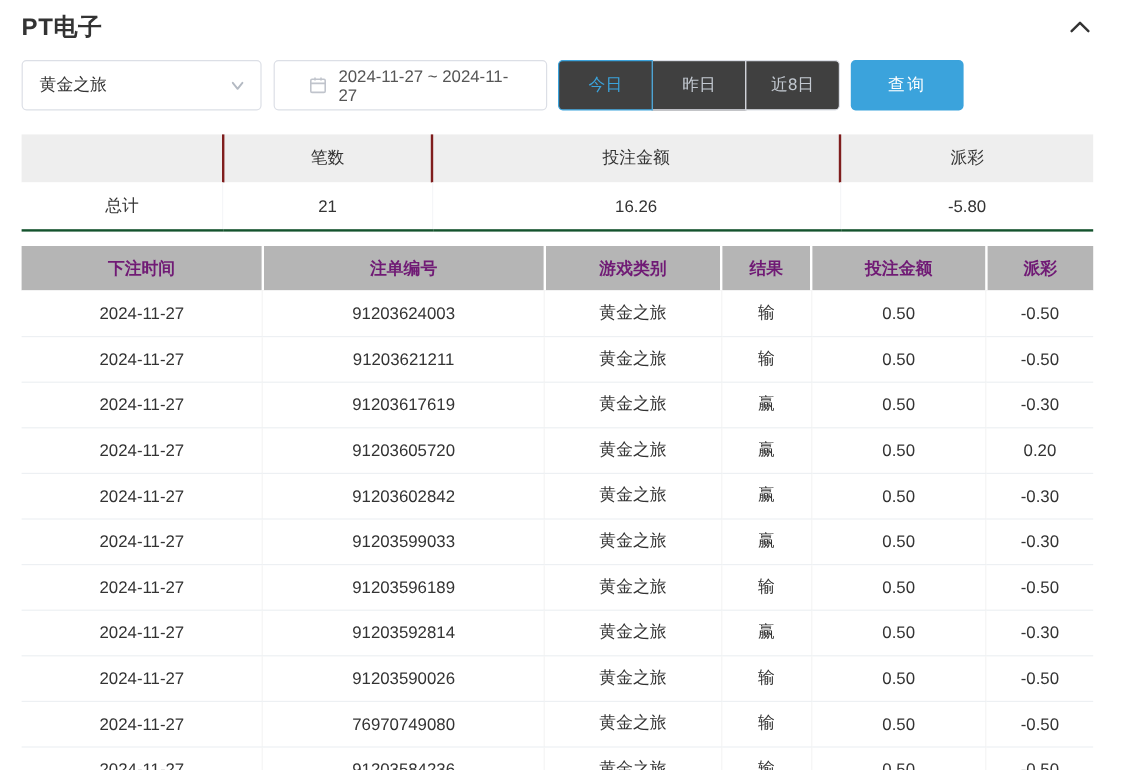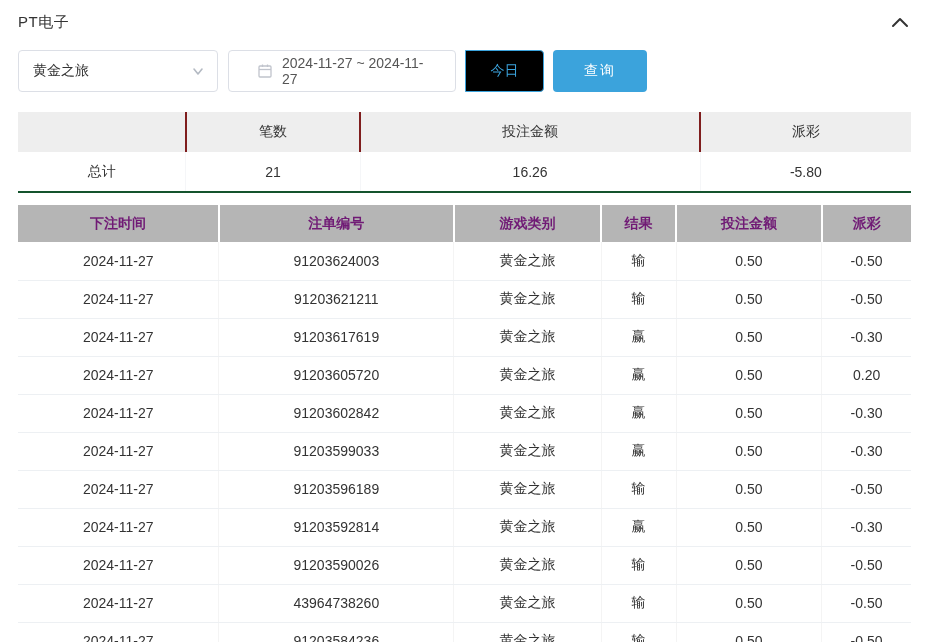--- a/index.html
+++ b/index.html
@@ -2,39 +2,39 @@
 <html style="--accent: #3ba3dc; --negative: #e25555;"><head>
 <meta charset="utf-8">
 <style>
   * { box-sizing: border-box; margin: 0; padding: 0; }
   html, body { width: 938px; height: 642px; overflow: hidden; background: #ffffff; }
   body { font-family: "Liberation Sans", "DejaVu Sans", sans-serif; color: #333; }
 
   .page { padding: 8px 27px 0 18px; }
 
   .panel-header { display: flex; justify-content: space-between; align-items: center; height: 28px; }
-  .title { font-size: 15px; font-weight: normal; color: #333; letter-spacing: .5px; }
+  .title { font-size: 20px; font-weight: bold; color: #333; letter-spacing: .5px; }
   .collapse-btn { display: flex; align-items: center; cursor: pointer; padding: 2px; }
 
   .filters { display: flex; align-items: center; margin-top: 14px; }
 
   .select {
     width: 200px; height: 42px; border: 1px solid #dcdfe6; border-radius: 4px;
     display: flex; align-items: center; justify-content: space-between;
     padding: 0 12px 0 14px; font-size: 14px; color: #333; cursor: pointer; background:#fff;
   }
 
   .date-input {
     margin-left: 10px; width: 228px; height: 42px; border: 1px solid #dcdfe6; border-radius: 4px;
     display: flex; align-items: center; gap: 9px; padding: 0 28px; font-size: 14px; color: #555; background:#fff;
   }
 
   .btn-group { display: flex; margin-left: 9px; }
   .qbtn {
-    width: 79px; height: 42px; background: #000000; border: 1px solid #dcdfe6;
+    width: 79px; height: 42px; background: #404040; border: 1px solid #dcdfe6;
     font-size: 14px; color: #c3c9d1; cursor: pointer; margin-left: -1px;
     font-family: Liberation Sans, sans-serif;
   }
   .qbtn:first-child { border-radius: 4px 0 0 4px; margin-left: 0; }
   .qbtn:last-child { border-radius: 0 4px 4px 0; }
   .qbtn.active { color: var(--accent, #3ba3dc); border-color: var(--accent, #3ba3dc); position: relative; z-index: 1; }
 
   .search-btn {
     margin-left: 9px; width: 94px; height: 42px; background: var(--accent, #3ba3dc);
     color: #fff; border: none; border-radius: 4px; font-size: 14px; cursor: pointer;
@@ -104,20 +104,22 @@
           <line x1="2" y1="6.5" x2="14" y2="6.5"></line>
           <line x1="5.5" y1="1.5" x2="5.5" y2="4"></line>
           <line x1="10.5" y1="1.5" x2="10.5" y2="4"></line>
         </svg>
       </span>
       <span>2024-11-27 ~ 2024-11-27</span>
     </div>
 
     <div class="btn-group">
       <button class="qbtn active">今日</button>
+      <button class="qbtn">昨日</button>
+      <button class="qbtn">近8日</button>
     </div>
 
     <button class="search-btn">查询</button>
   </div>
 
   <table class="summary">
     <colgroup>
         <col style="width:18.8%">
         <col style="width:19.5%">
         <col style="width:38.1%">
@@ -228,21 +230,21 @@
         <tr>
           <td>2024-11-27</td>
           <td>91203590026</td>
           <td>黄金之旅</td>
           <td>输</td>
           <td>0.50</td>
           <td class="neg">-0.50</td>
         </tr>
         <tr>
           <td>2024-11-27</td>
-          <td>43964738260</td>
+          <td>76970749080</td>
           <td>黄金之旅</td>
           <td>输</td>
           <td>0.50</td>
           <td class="neg">-0.50</td>
         </tr>
         <tr>
           <td>2024-11-27</td>
           <td>91203584236</td>
           <td>黄金之旅</td>
           <td>输</td>

